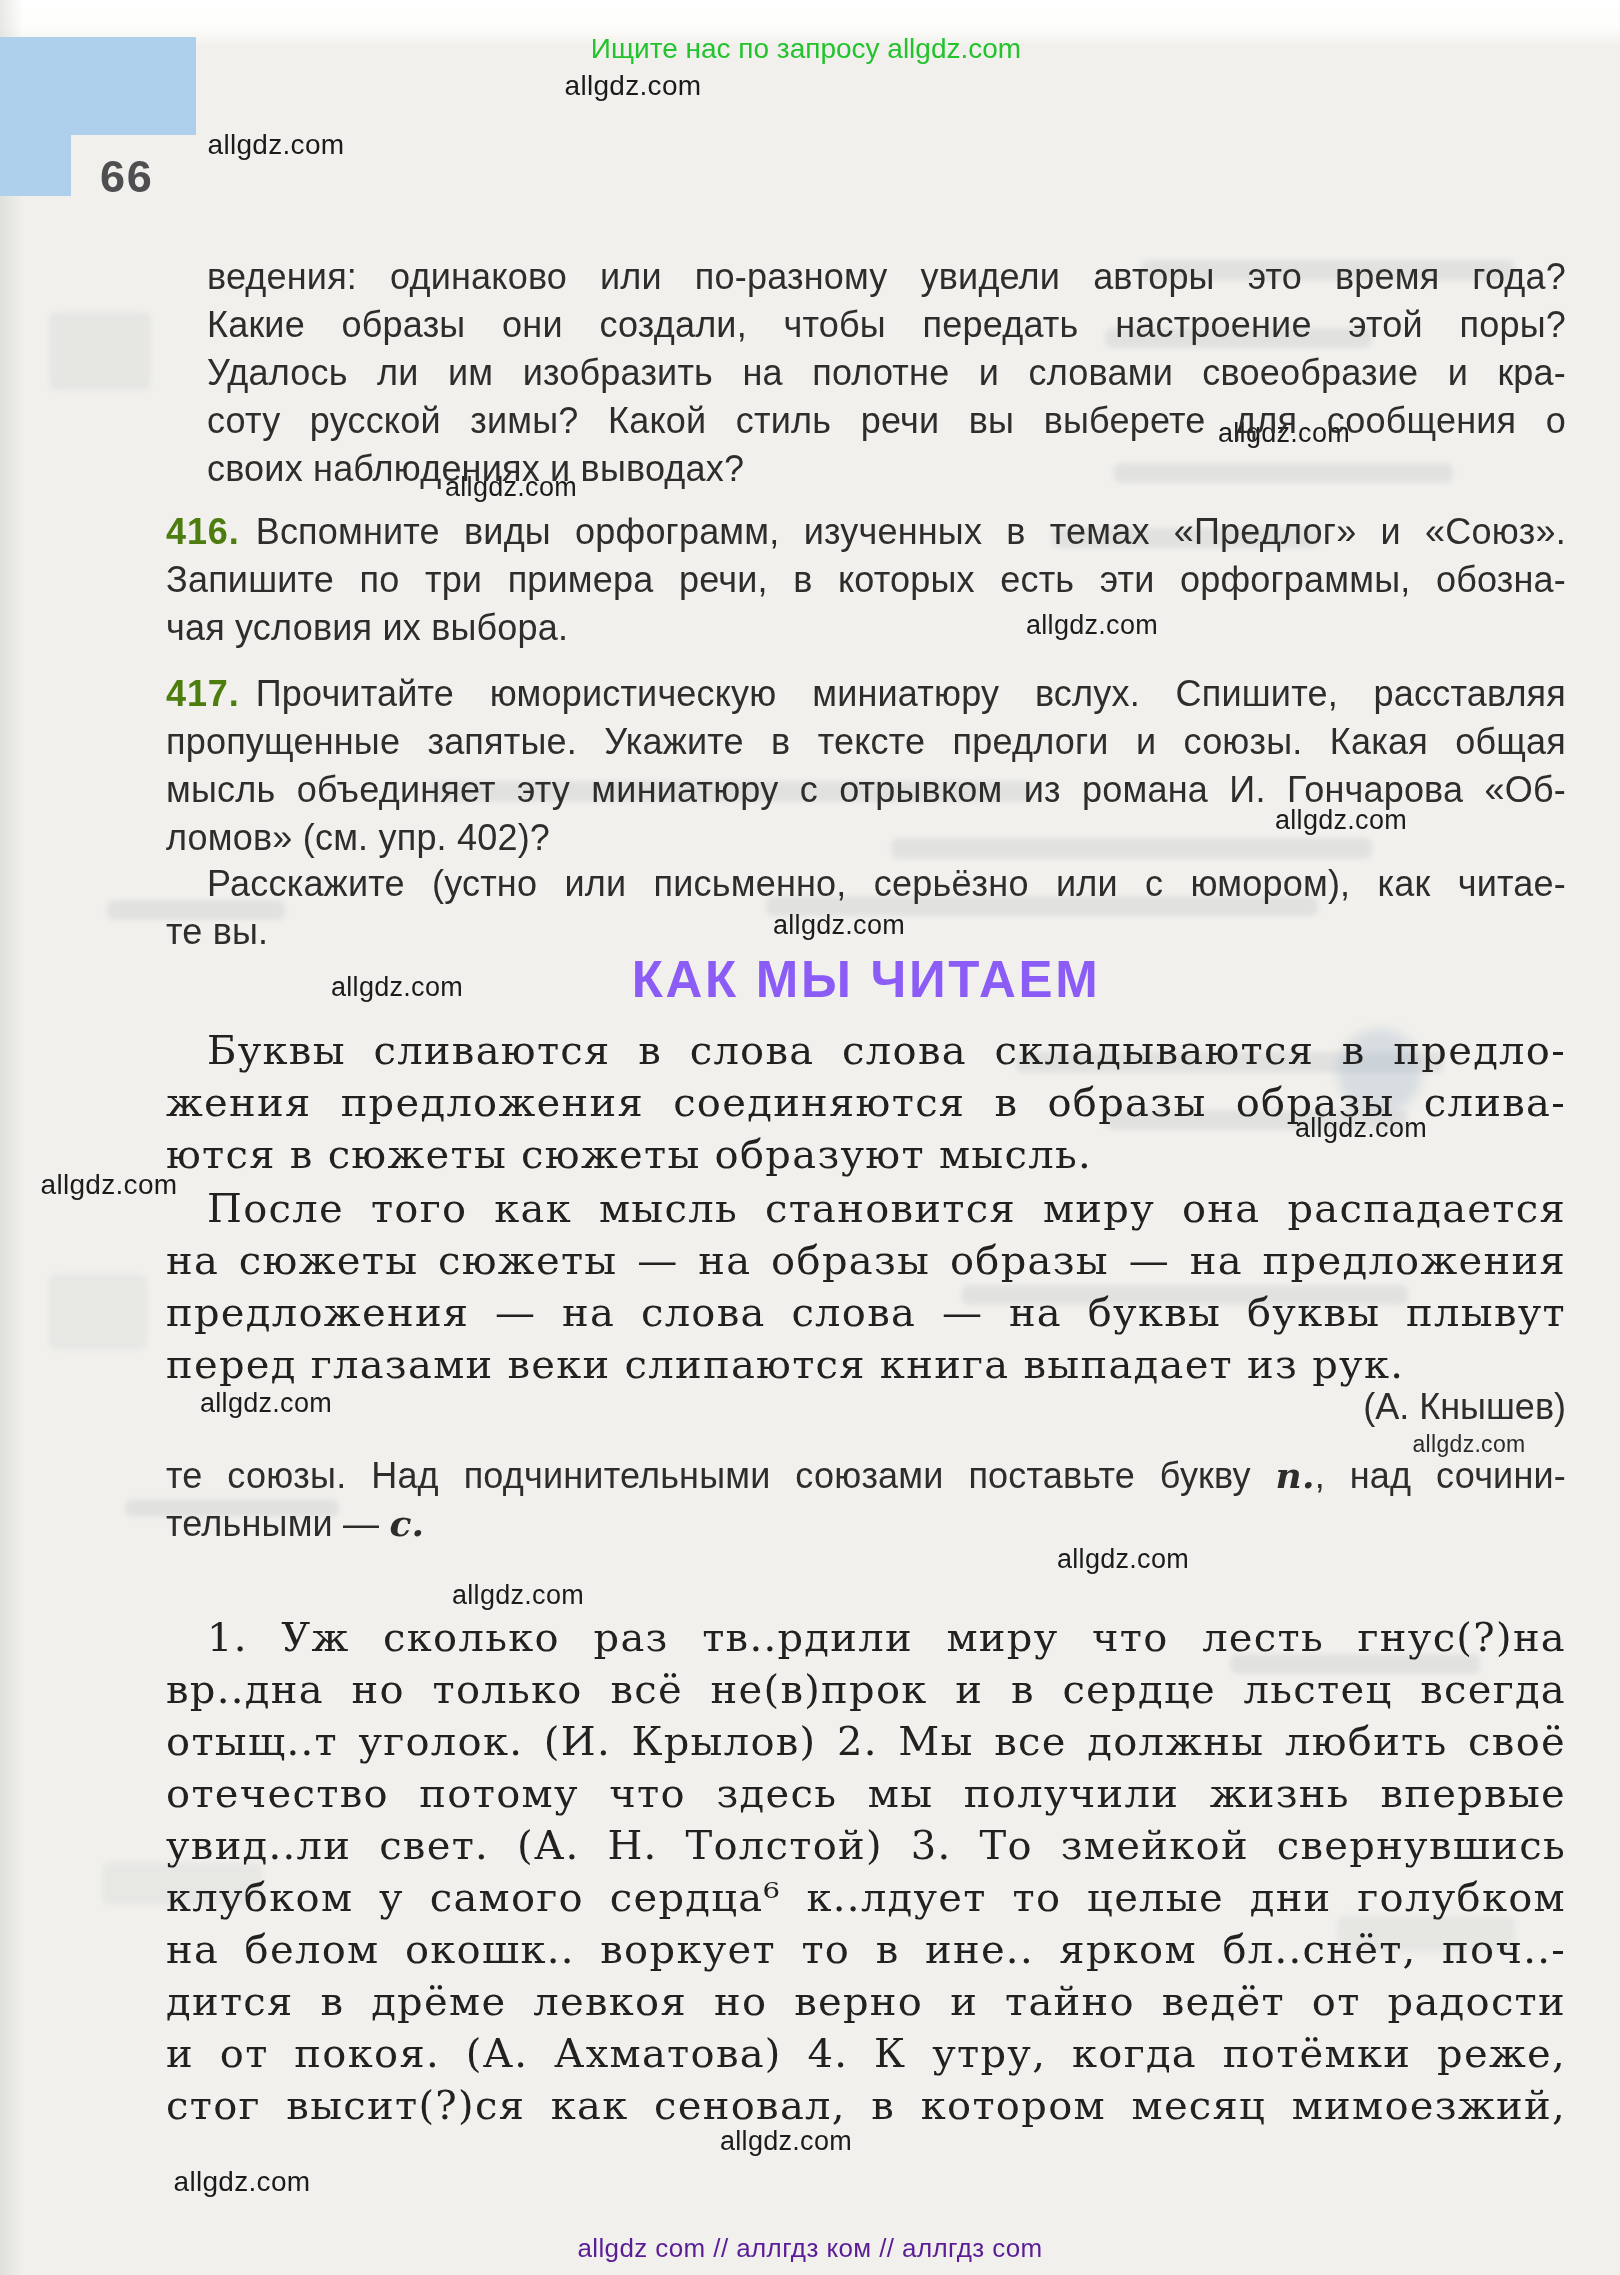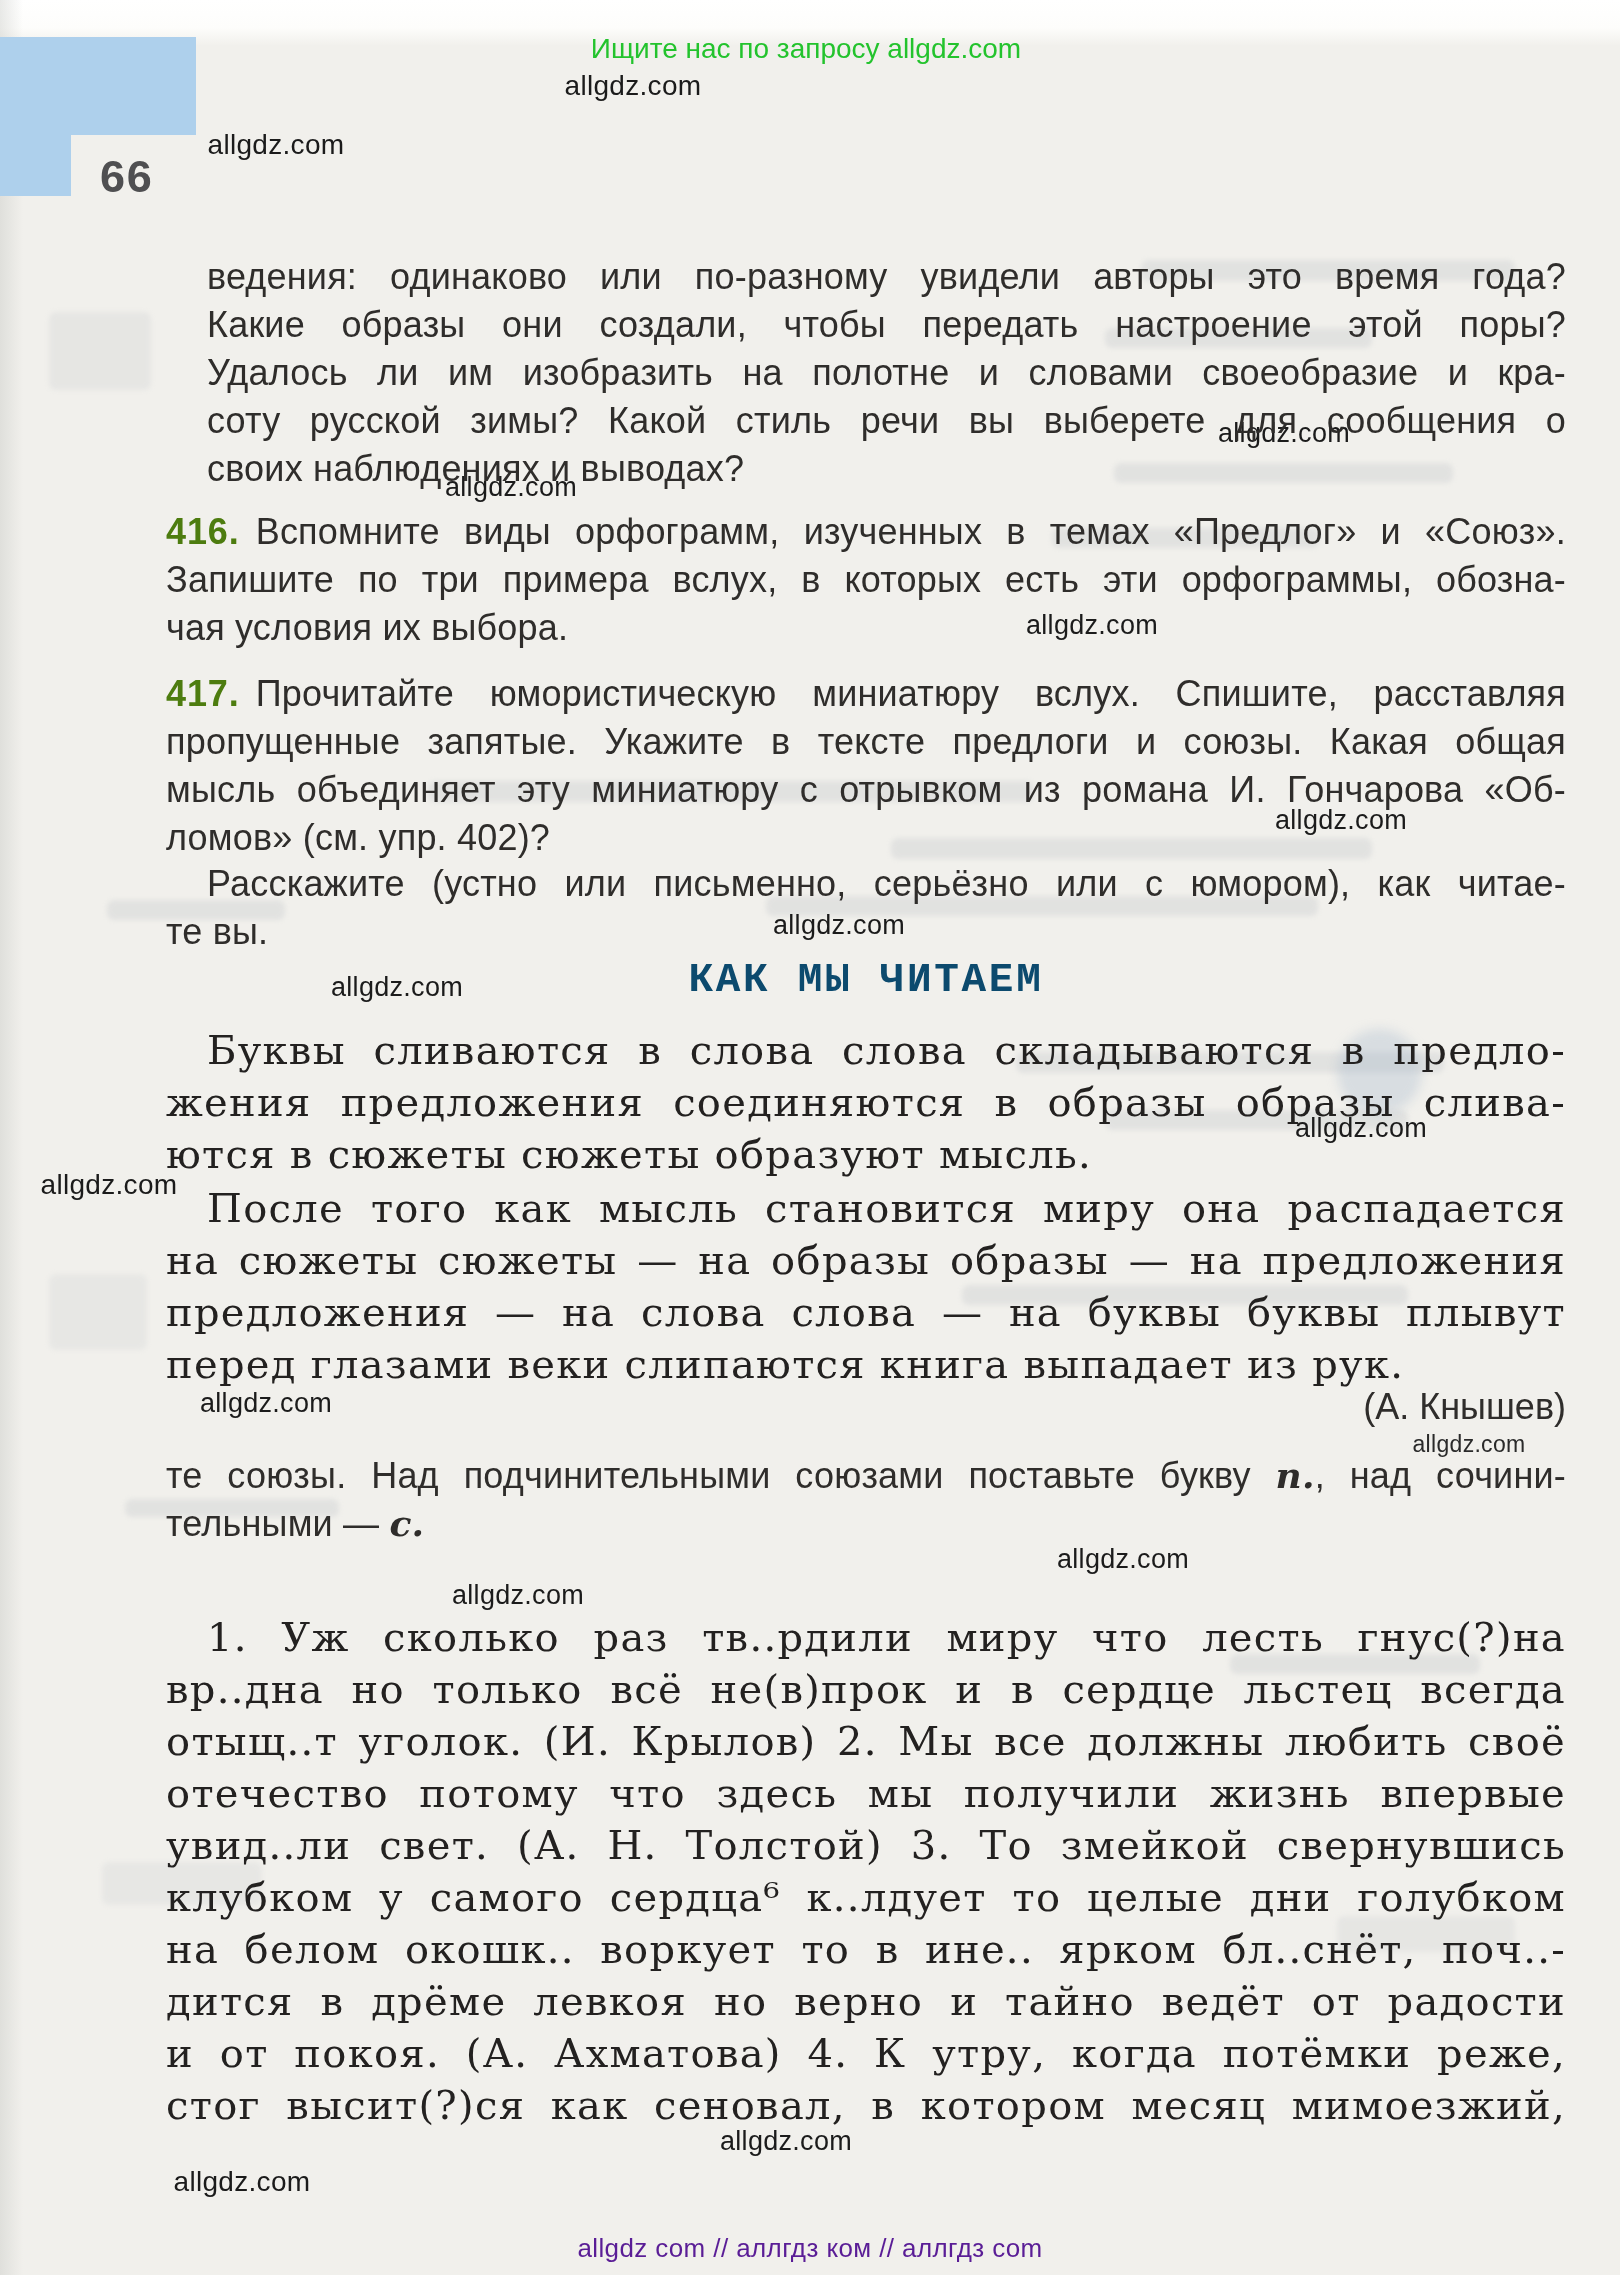--- a/index.html
+++ b/index.html
@@ -62,23 +62,23 @@
     font-family:"DejaVu Serif","Liberation Serif",serif;color:#232120;
     font-size:40px;line-height:52px;height:52px;
     text-align:justify;text-align-last:justify;
     white-space:nowrap;letter-spacing:1.3px;
   }
   .serif-line.last{text-align:left;text-align-last:left;}
 
   .quote-block{padding-right:107px;}
 
   .reading-title{
-    font-family:Liberation Mono, monospace;
-    font-size:41px;font-weight:bold;letter-spacing:2.7px;
-    text-align:center;color:#0c4a6e;line-height:50px;
+    font-family:Liberation Sans, sans-serif;
+    font-size:51px;font-weight:bold;letter-spacing:2.7px;
+    text-align:center;color:#8b5cf6;line-height:50px;
   }
   .attribution{
     font-size:36px;text-align:right;color:#2f2d2b;line-height:48px;
   }
   .conj-letter{
     font-family:"DejaVu Serif","Liberation Serif",serif;
     font-weight:bold;font-style:italic;
   }
 
   
@@ -137,21 +137,21 @@
 <div class="col para-shift" style="top:253px;width:1359px;">
   <div class="sans-line">ведения: одинаково или по-разному увидели авторы это время года?</div>
   <div class="sans-line">Какие образы они создали, чтобы передать настроение этой поры?</div>
   <div class="sans-line">Удалось ли им изобразить на полотне и словами своеобразие и кра-</div>
   <div class="sans-line">соту русской зимы? Какой стиль речи вы выберете для сообщения о</div>
   <div class="sans-line last">своих наблюдениях и выводах?</div>
 </div>
 
 <div class="col" style="top:508px;">
   <div class="sans-line"><span class="ex-num">416.</span><span>Вспомните виды орфограмм, изученных в темах «Предлог» и «Союз».</span></div>
-  <div class="sans-line">Запишите по три примера вслух, в которых есть эти орфограммы, обозна-</div>
+  <div class="sans-line">Запишите по три примера речи, в которых есть эти орфограммы, обозна-</div>
   <div class="sans-line last">чая условия их выбора.</div>
 </div>
 
 <div class="col" style="top:670px;">
   <div class="sans-line"><span class="ex-num">417.</span><span>Прочитайте юмористическую миниатюру вслух. Спишите, расставляя</span></div>
   <div class="sans-line">пропущенные запятые. Укажите в тексте предлоги и союзы. Какая общая</div>
   <div class="sans-line">мысль объединяет эту миниатюру с отрывком из романа И. Гончарова «Об-</div>
   <div class="sans-line last">ломов» (см. упр. 402)?</div>
 </div>
 

